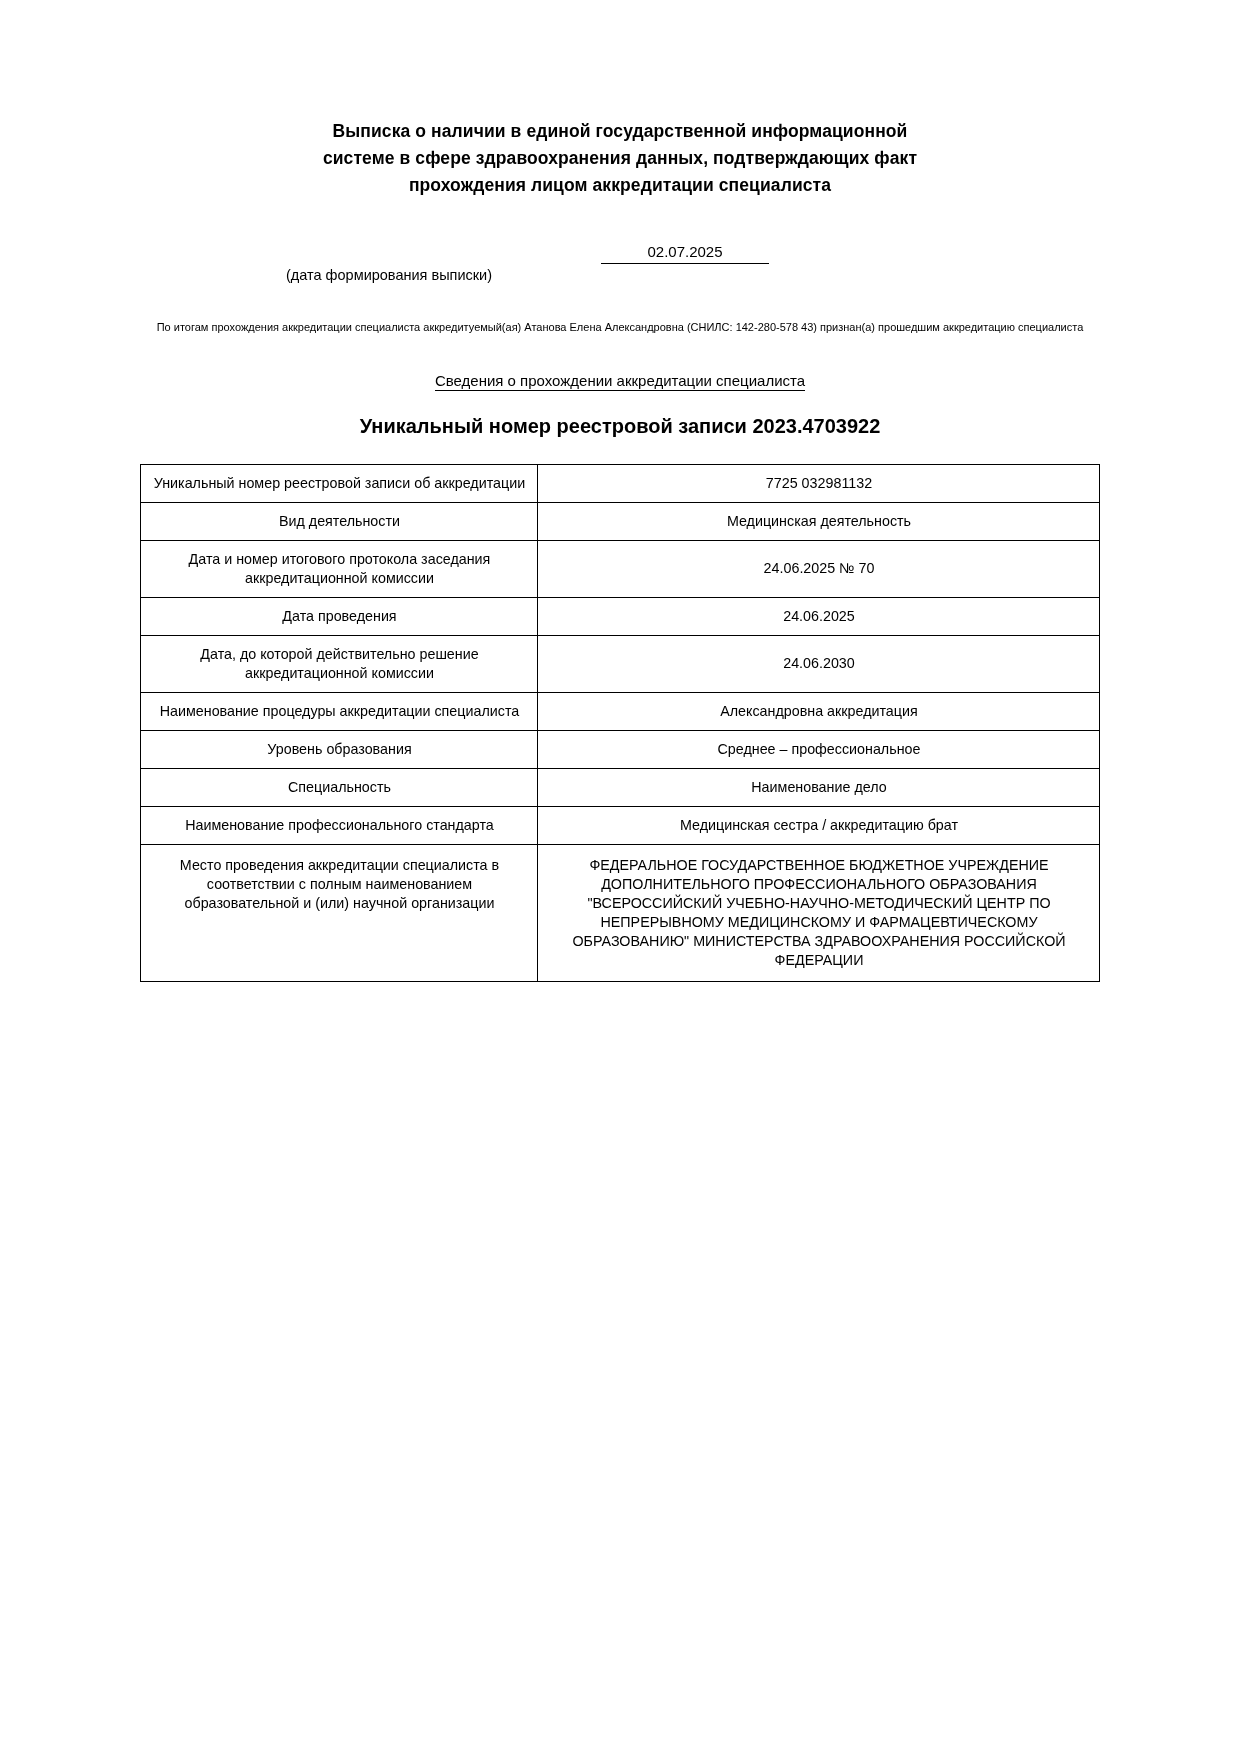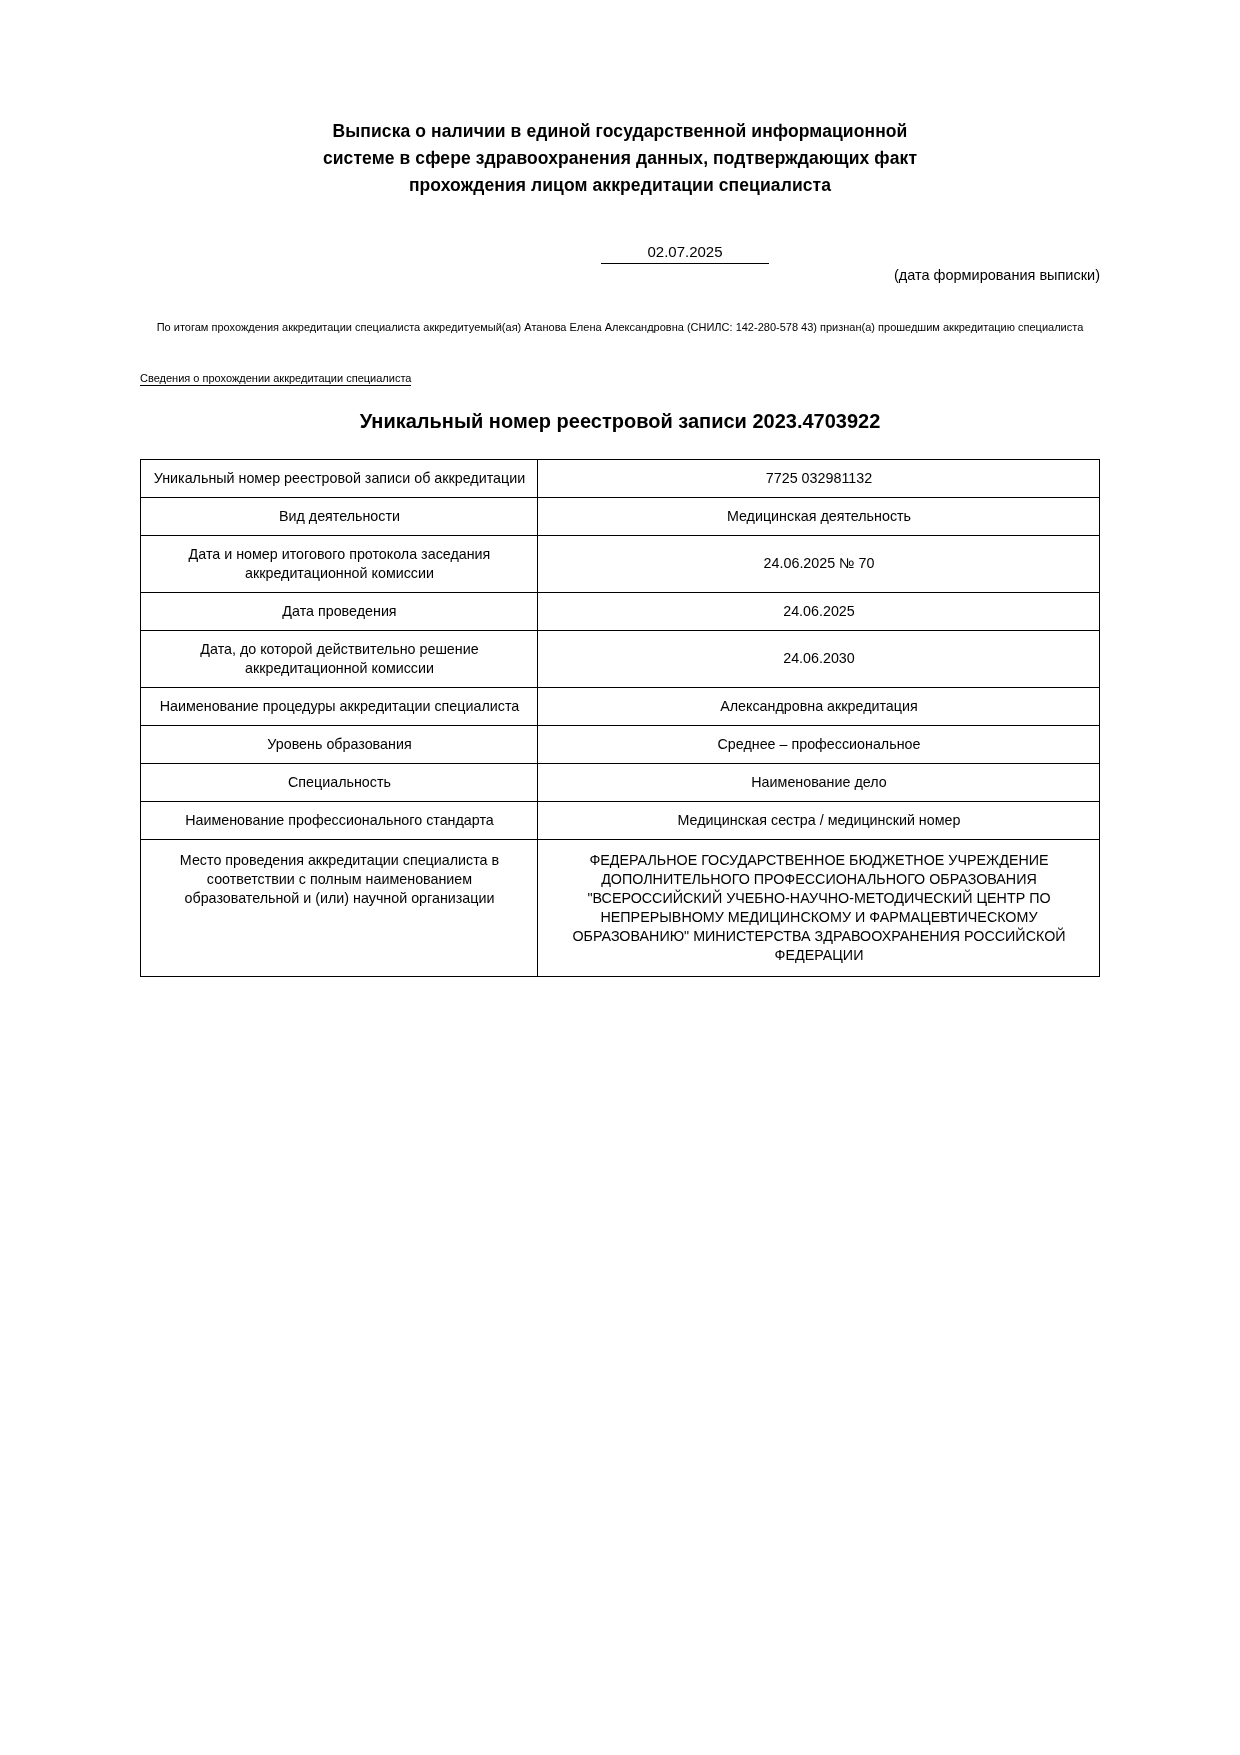--- a/index.html
+++ b/index.html
@@ -38,34 +38,34 @@
   .date-value {
     display: inline-block;
     font-size: 15px;
     border-bottom: 1.5px solid #000;
     padding: 0 46px 2px 46px;
     line-height: 1.2;
   }
   .date-caption {
     font-size: 14.5px;
     margin-top: 3px;
-    text-align: right;
+    text-align: left;
     padding-left: 16px;
   }
   .intro {
     margin-top: 36px;
     font-size: 11px;
     line-height: 1.5;
     text-align: center;
     padding: 0 10px;
   }
   .section-underline {
     margin-top: 36px;
-    text-align: left;
-    font-size: 11px;
+    text-align: center;
+    font-size: 15px;
   }
   .section-underline span {
     border-bottom: 1px solid #000;
     padding-bottom: 1px;
   }
   .record-number {
     margin-top: 26px;
     text-align: center;
     font-size: 20px;
     font-weight: bold;
@@ -152,21 +152,21 @@
       <tr>
         <td class="label">Уровень образования</td>
         <td class="value">Среднее – профессиональное</td>
       </tr>
       <tr>
         <td class="label">Специальность</td>
         <td class="value">Наименование дело</td>
       </tr>
       <tr>
         <td class="label">Наименование профессионального стандарта</td>
-        <td class="value">Медицинская сестра / медицинский номер</td>
+        <td class="value">Медицинская сестра / аккредитацию брат</td>
       </tr>
       <tr class="tall">
         <td class="label">Место проведения аккредитации специалиста в соответствии с полным наименованием образовательной и (или) научной организации</td>
         <td class="value org-value">ФЕДЕРАЛЬНОЕ ГОСУДАРСТВЕННОЕ БЮДЖЕТНОЕ УЧРЕЖДЕНИЕ ДОПОЛНИТЕЛЬНОГО ПРОФЕССИОНАЛЬНОГО ОБРАЗОВАНИЯ "ВСЕРОССИЙСКИЙ УЧЕБНО-НАУЧНО-МЕТОДИЧЕСКИЙ ЦЕНТР ПО НЕПРЕРЫВНОМУ МЕДИЦИНСКОМУ И ФАРМАЦЕВТИЧЕСКОМУ ОБРАЗОВАНИЮ" МИНИСТЕРСТВА ЗДРАВООХРАНЕНИЯ РОССИЙСКОЙ ФЕДЕРАЦИИ</td>
       </tr>
     </tbody>
   </table>
 
 </div>
 

